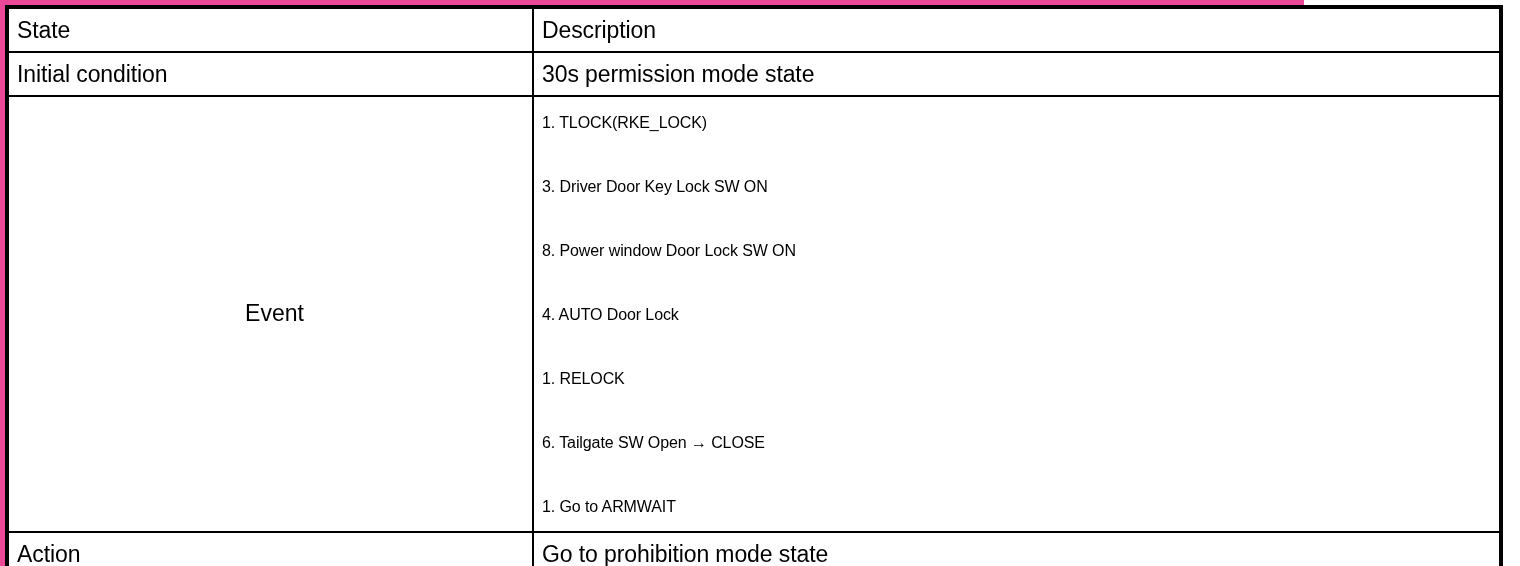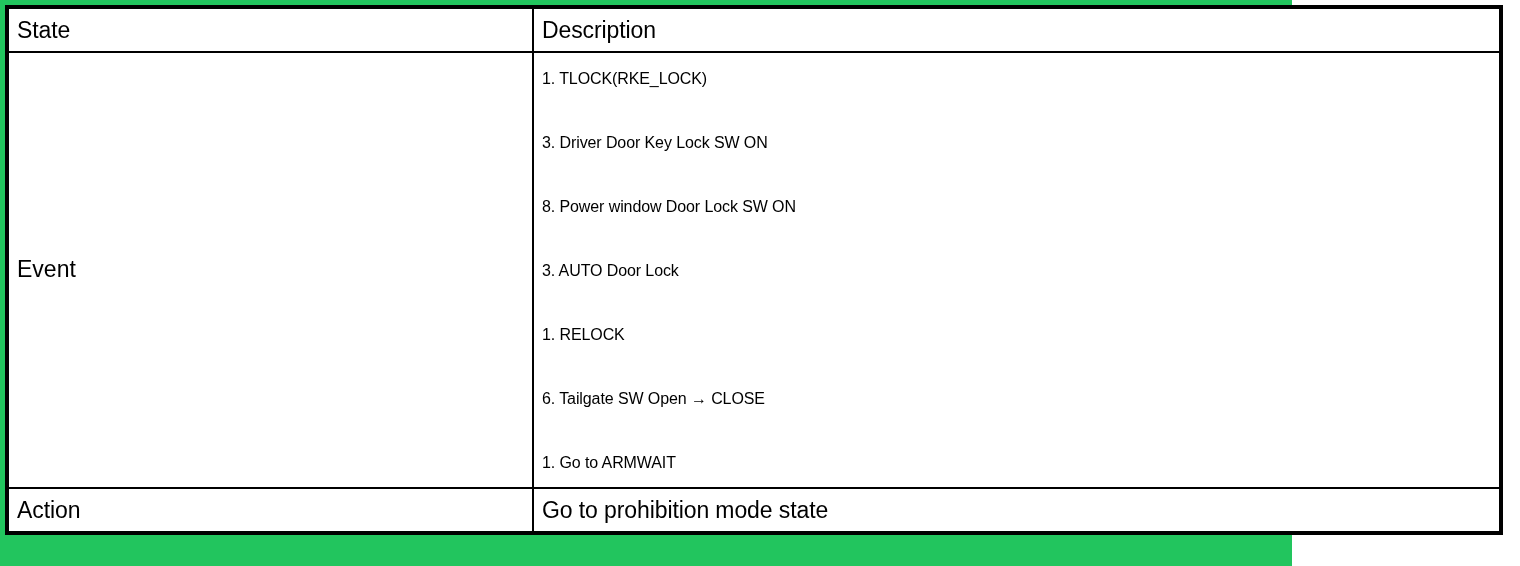--- a/index.html
+++ b/index.html
@@ -12,21 +12,22 @@
     height: 566px;
     font-family: "Liberation Sans", sans-serif;
     color: #000000;
     overflow: hidden;
   }
 
   .page {
     position: relative;
     width: 1292px;
     height: 566px;
-    background: #22c55e;
+    background: #ec4899;
+    padding-left: 12px;
   }
 
   
   .spec-table {
     position: absolute;
     left: 5px;
     top: 5px;
     width: 1498px;
     border-collapse: collapse;
     table-layout: fixed;
@@ -56,20 +57,21 @@
 
   
   td.event-label-cell {
     vertical-align: middle;
   }
   .event-label {
     font-size: 23px;
     padding-left: 8px;
     line-height: 1.2;
     white-space: nowrap;
+    text-align: center;
   }
 
   
   .event-list {
     list-style: none;
     margin: 0;
     padding: 12px 0 10px 8px;
   }
   .event-list li {
     font-size: 16px;
@@ -97,31 +99,39 @@
 
       <tr>
         <td>
           <div class="cell-line">State</div>
         </td>
         <td>
           <div class="cell-line">Description</div>
         </td>
       </tr>
 
+      <tr>
+        <td>
+          <div class="cell-line">Initial condition</div>
+        </td>
+        <td>
+          <div class="cell-line">30s permission mode state</div>
+        </td>
+      </tr>
 
       <tr>
         <td class="event-label-cell">
           <div class="event-label">Event</div>
         </td>
         <td>
           <ol class="event-list">
             <li>1. TLOCK(RKE_LOCK)</li>
             <li>3. Driver Door Key Lock SW ON</li>
             <li>8. Power window Door Lock SW ON</li>
-            <li>3. AUTO Door Lock</li>
+            <li>4. AUTO Door Lock</li>
             <li>1. RELOCK</li>
             <li>6. Tailgate SW Open → CLOSE</li>
             <li>1. Go to ARMWAIT</li>
           </ol>
         </td>
       </tr>
 
       <tr>
         <td>
           <div class="cell-line">Action</div>

